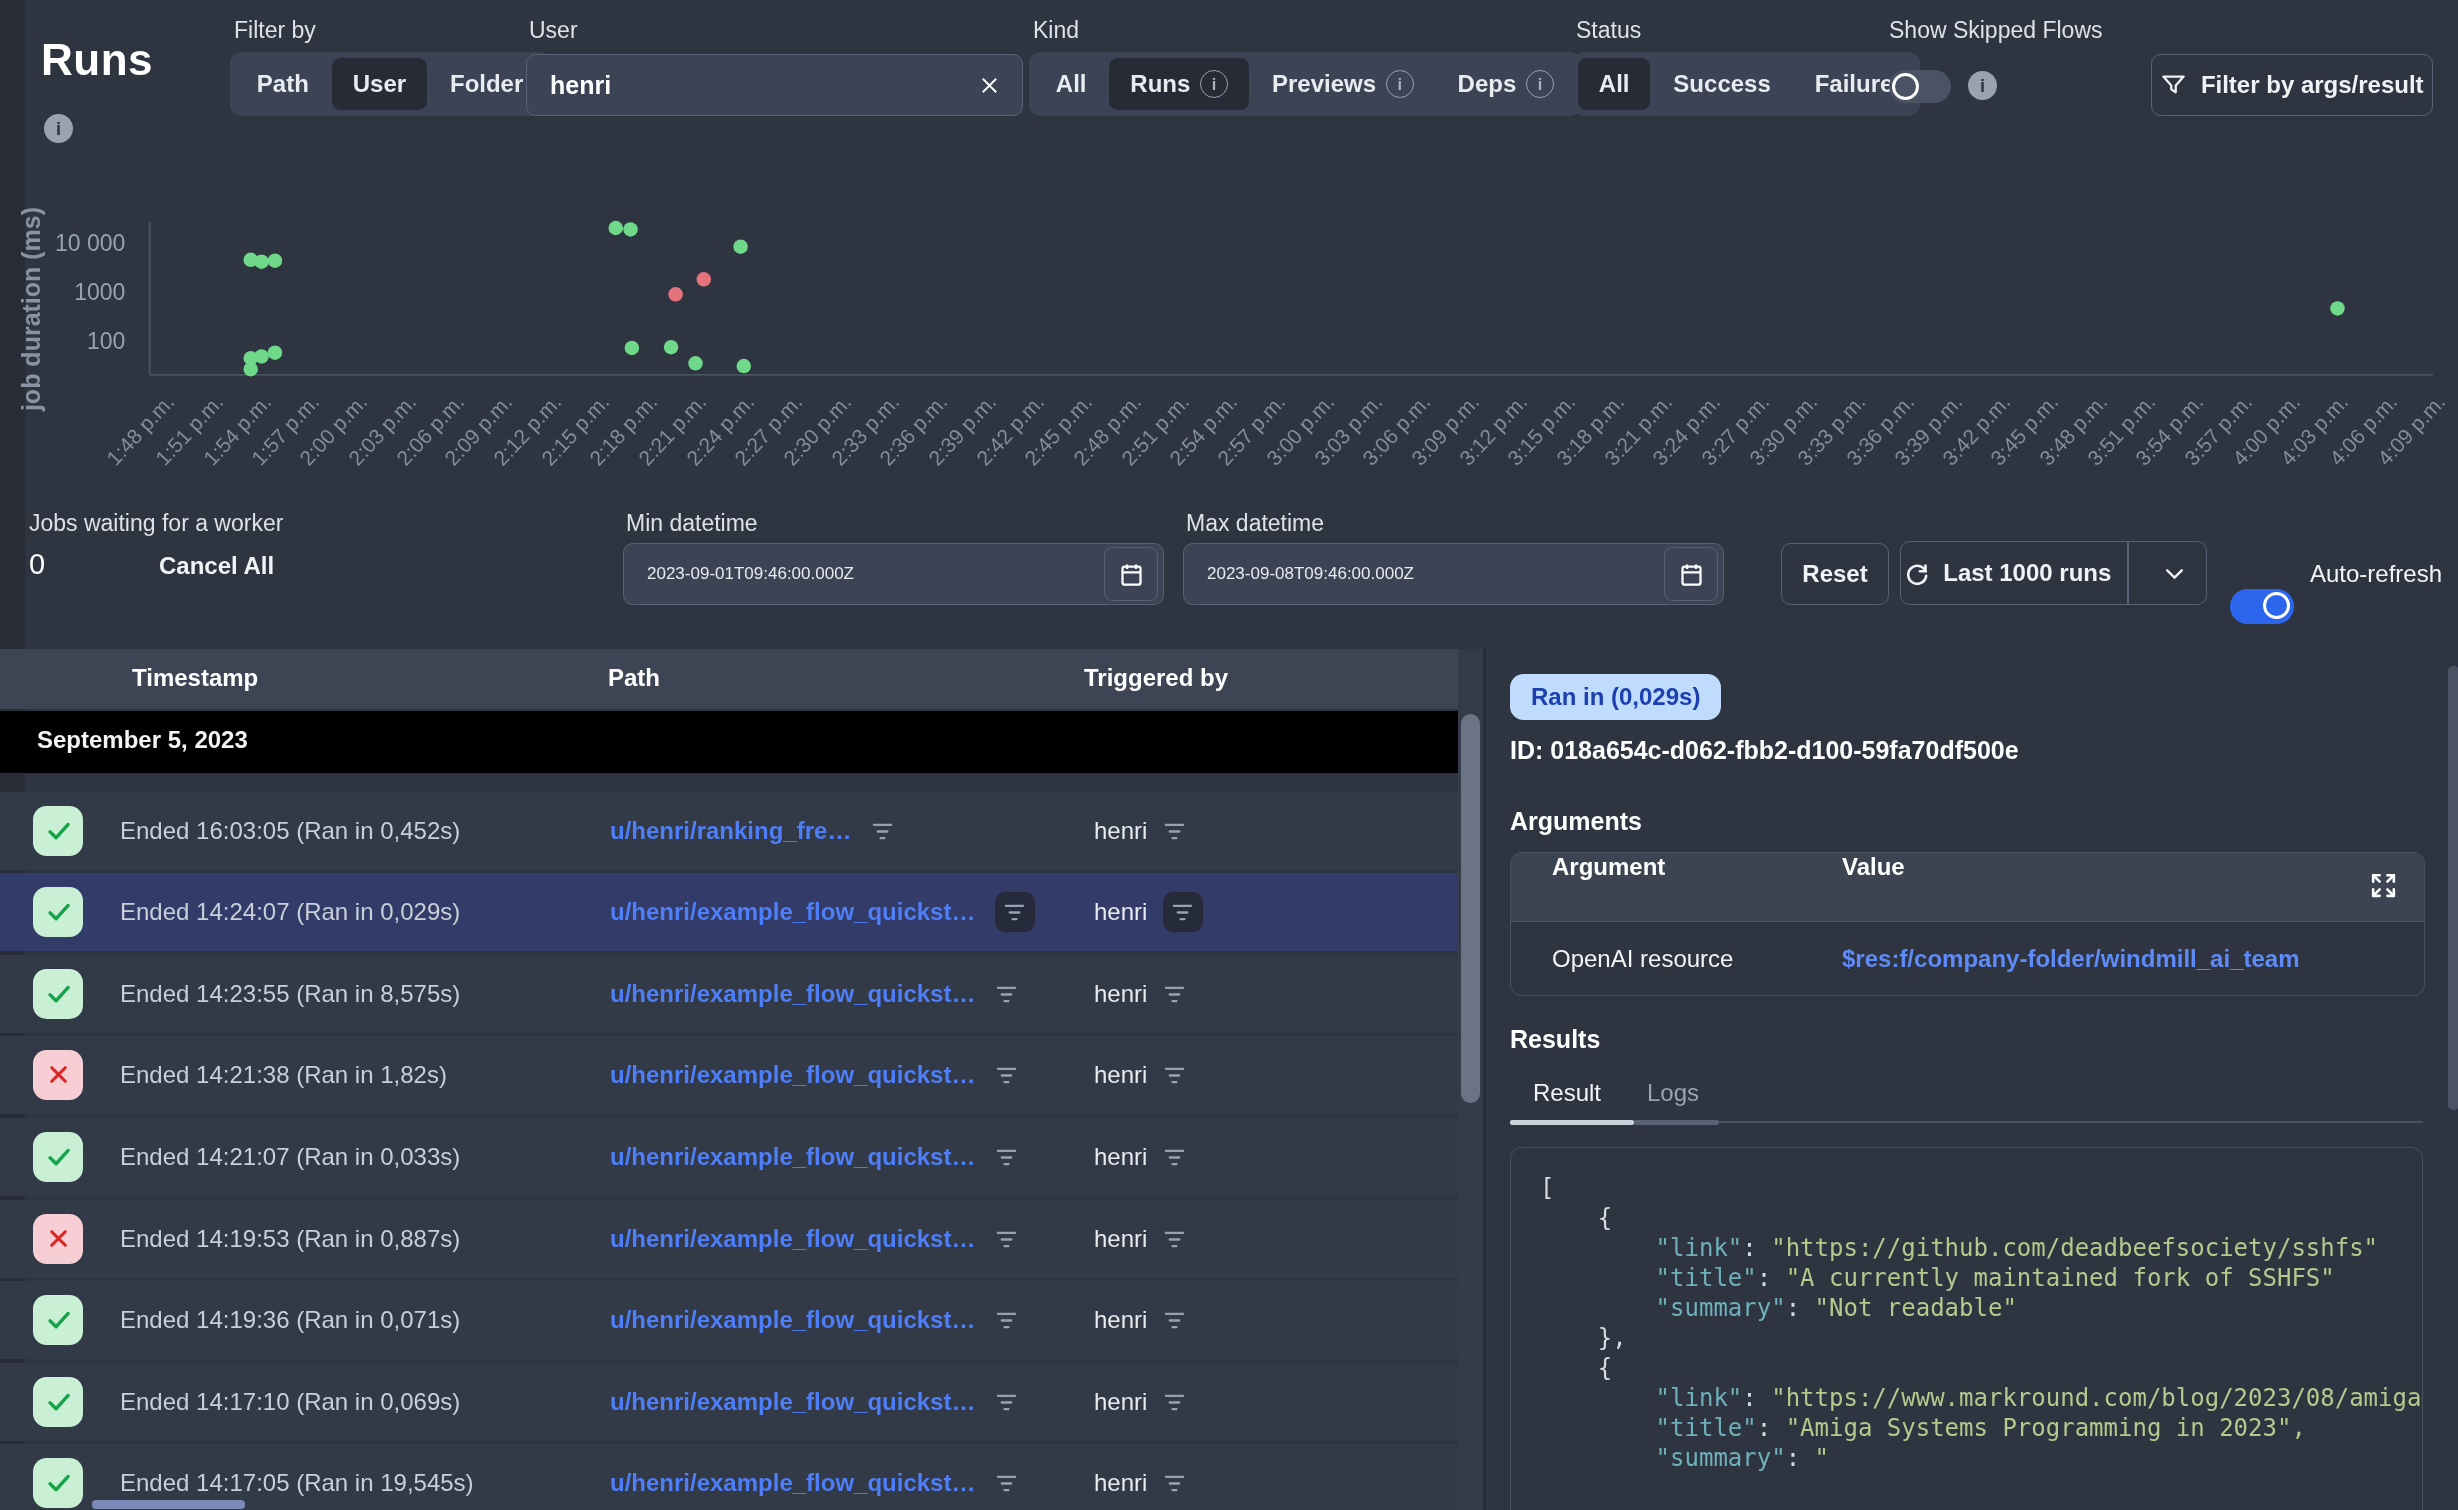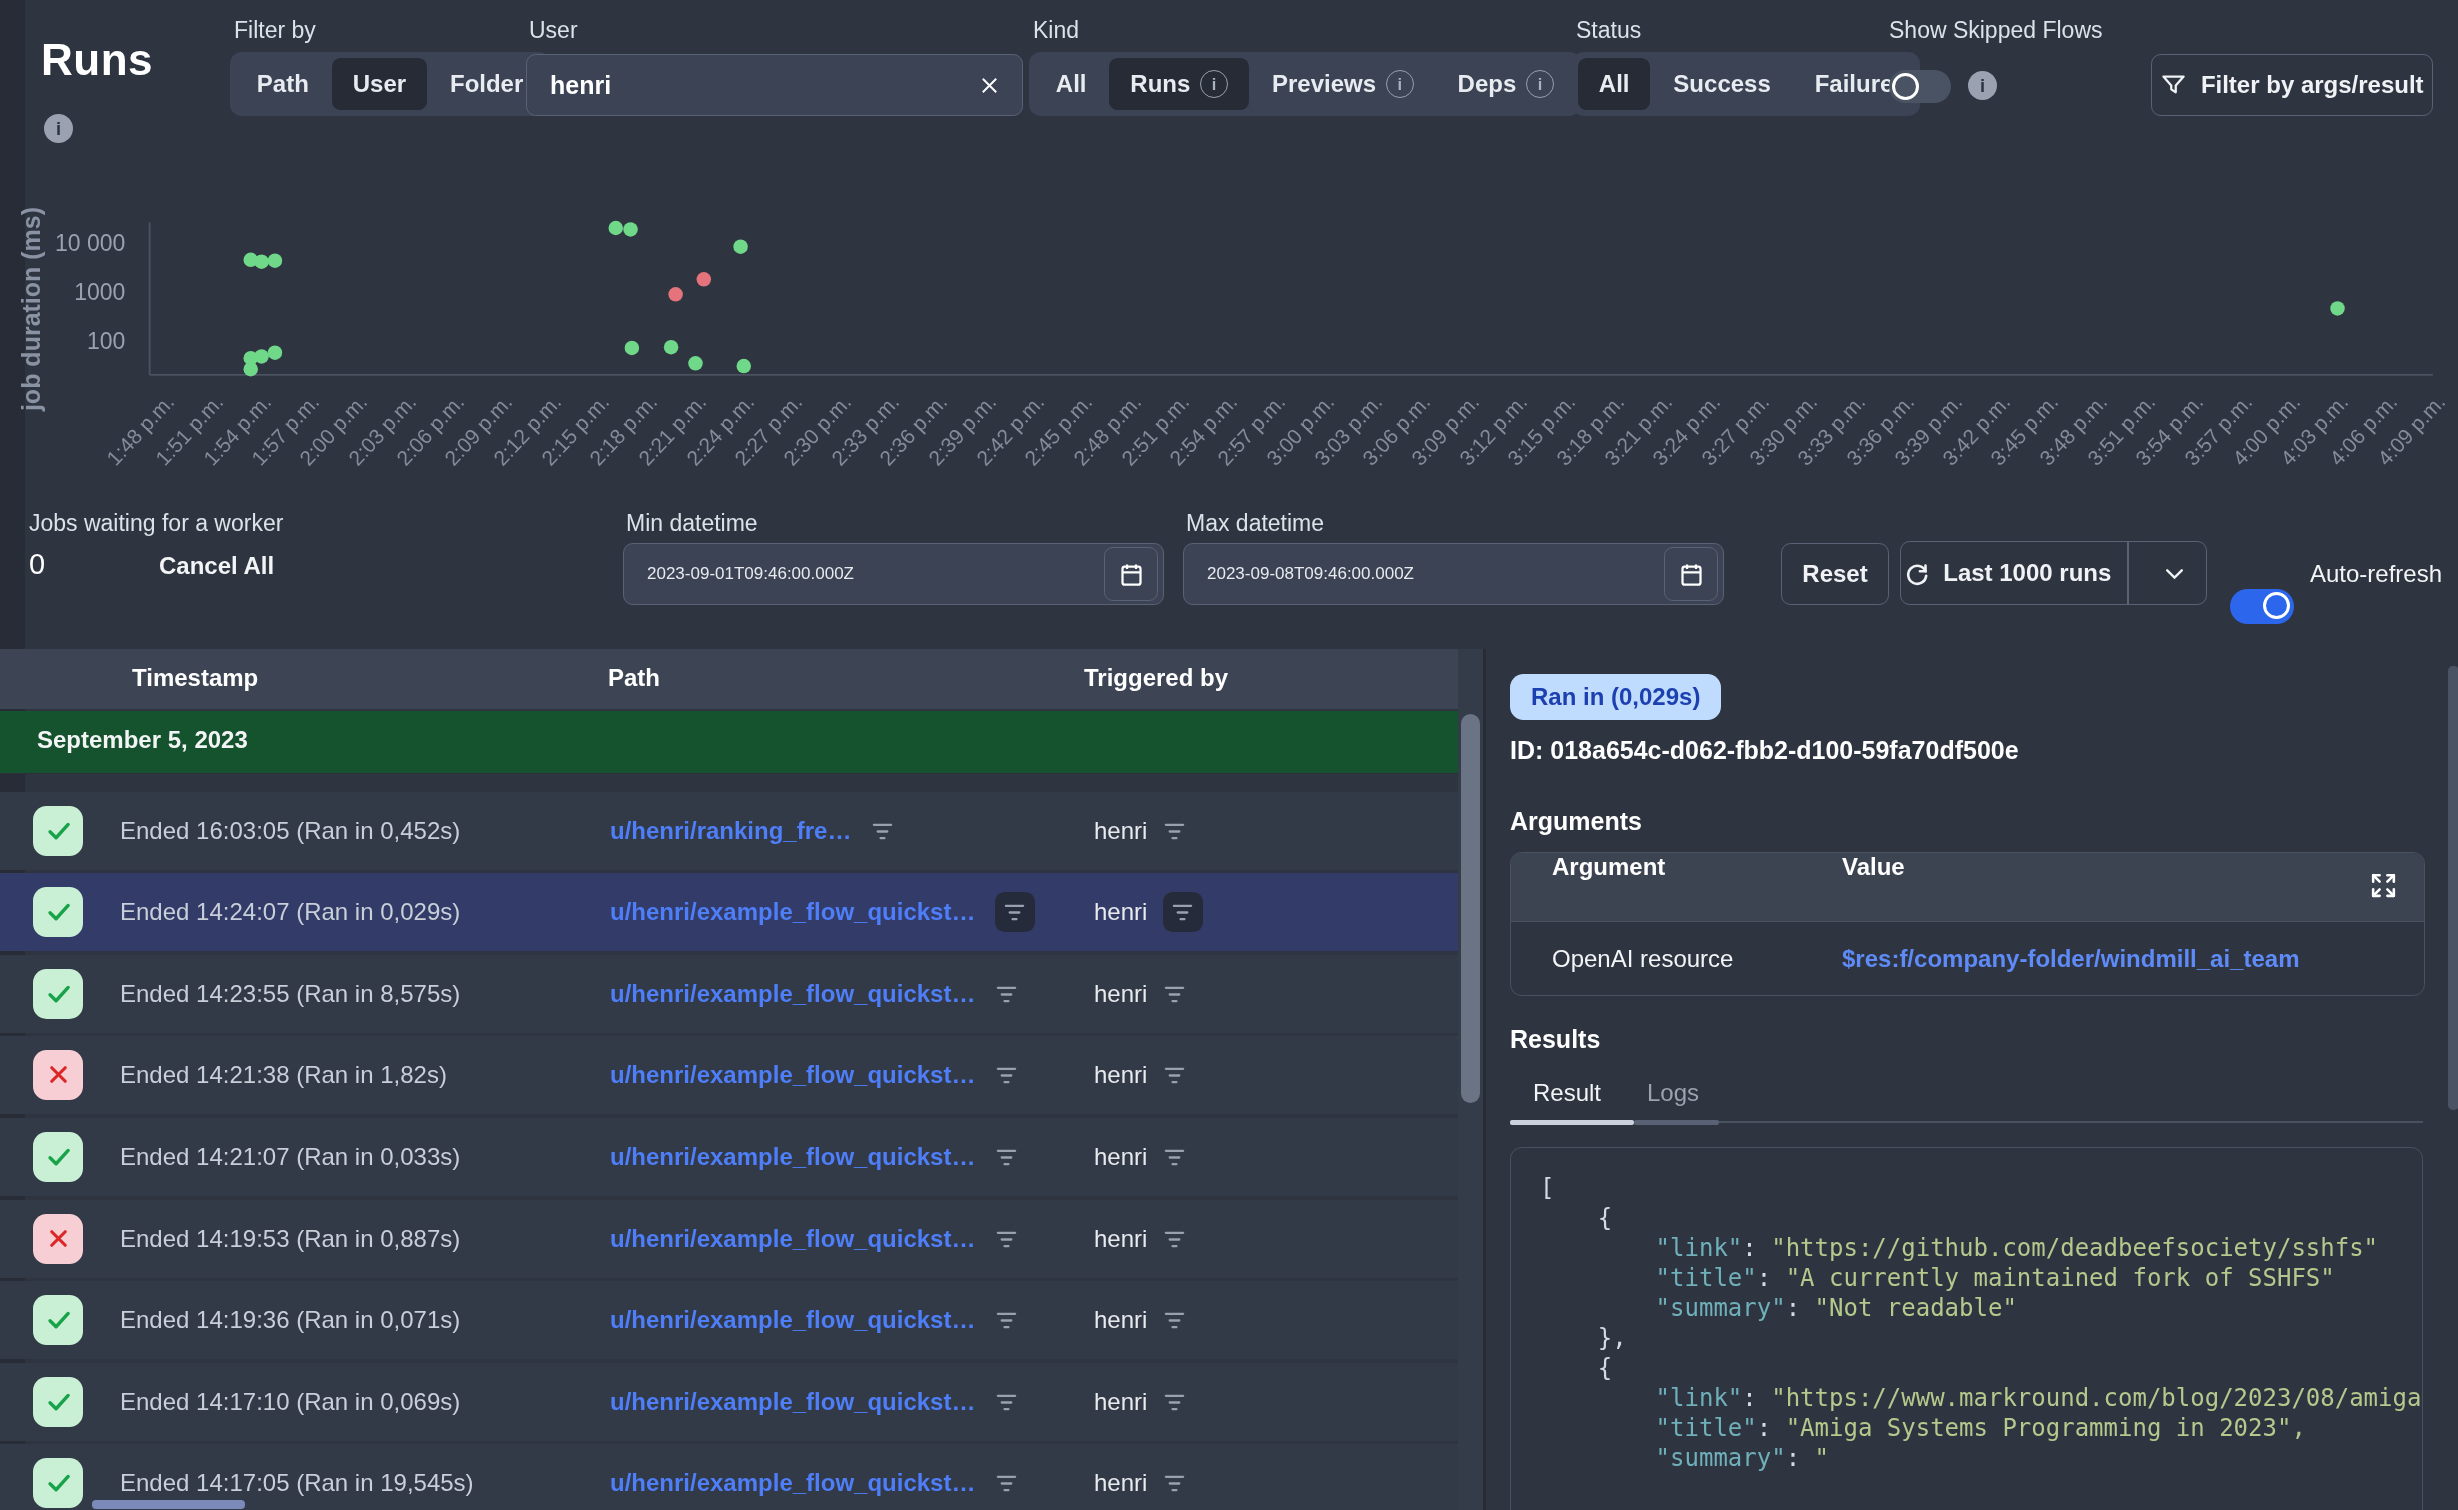--- a/index.html
+++ b/index.html
@@ -46,21 +46,21 @@
   .xtick span{position:absolute;right:0;top:0;display:inline-block;white-space:nowrap;
     transform:rotate(-47deg);transform-origin:100% 0;font-size:21px;color:#848c9b;}
 
   
   .cal-btn{width:52px;height:52px;border:1.9px solid #5a6375;border-radius:8.7px;display:flex;
     align-items:center;justify-content:center;margin-right:4.8px;cursor:pointer;flex:0 0 auto;}
 
   
   .tbl-header{left:0;top:649px;width:1483px;height:60px;background:#3d4554;}
   .tbl-header .col{position:absolute;top:15.4px;font-size:24px;font-weight:700;color:#fff;}
-  .group-row{left:0;top:711px;width:1483px;height:62px;background:#14532d;border-bottom:1.9px solid #2a303c;}
+  .group-row{left:0;top:711px;width:1483px;height:62px;background:#000000;border-bottom:1.9px solid #2a303c;}
   .group-row span{position:absolute;left:37px;top:15.4px;font-size:24px;font-weight:700;color:#f3f4f6;}
   .run-row{position:absolute;left:0;width:1460px;height:78px;background:#323947;cursor:pointer;}
   .run-row.selected{background:#333c68;}
   .sicon{position:absolute;left:33px;top:13.5px;width:50px;height:50px;border-radius:13.5px;
     display:flex;align-items:center;justify-content:center;}
   .sicon.ok{background:#c9f0d4;}
   .sicon.fail{background:#f7ced4;}
   .ended{position:absolute;left:120px;top:25px;font-size:24px;color:#c9cfd9;white-space:nowrap;}
   .path-cell{position:absolute;left:610px;top:0;height:78px;display:flex;align-items:center;gap:19.3px;}
   .path-link{font-size:24px;font-weight:700;color:#4e7ef8;text-decoration:none;white-space:nowrap;}

